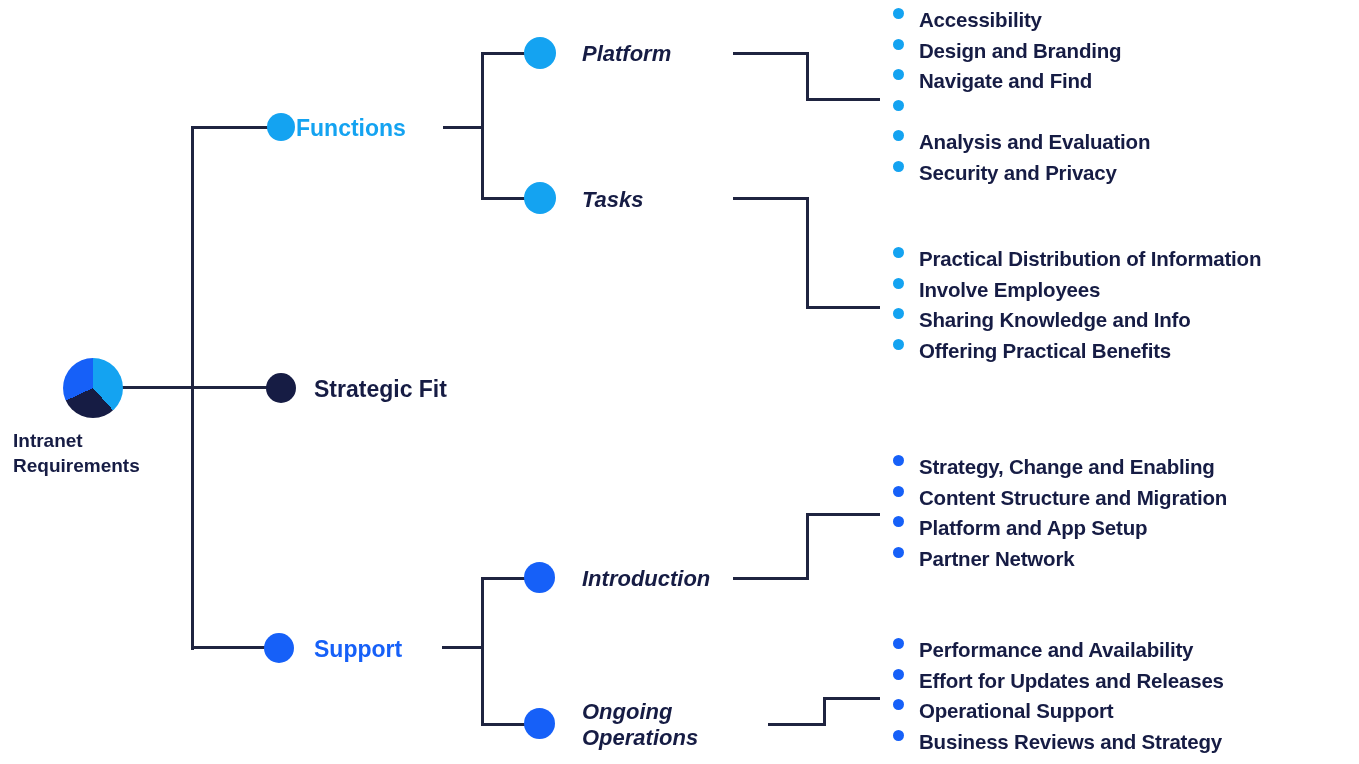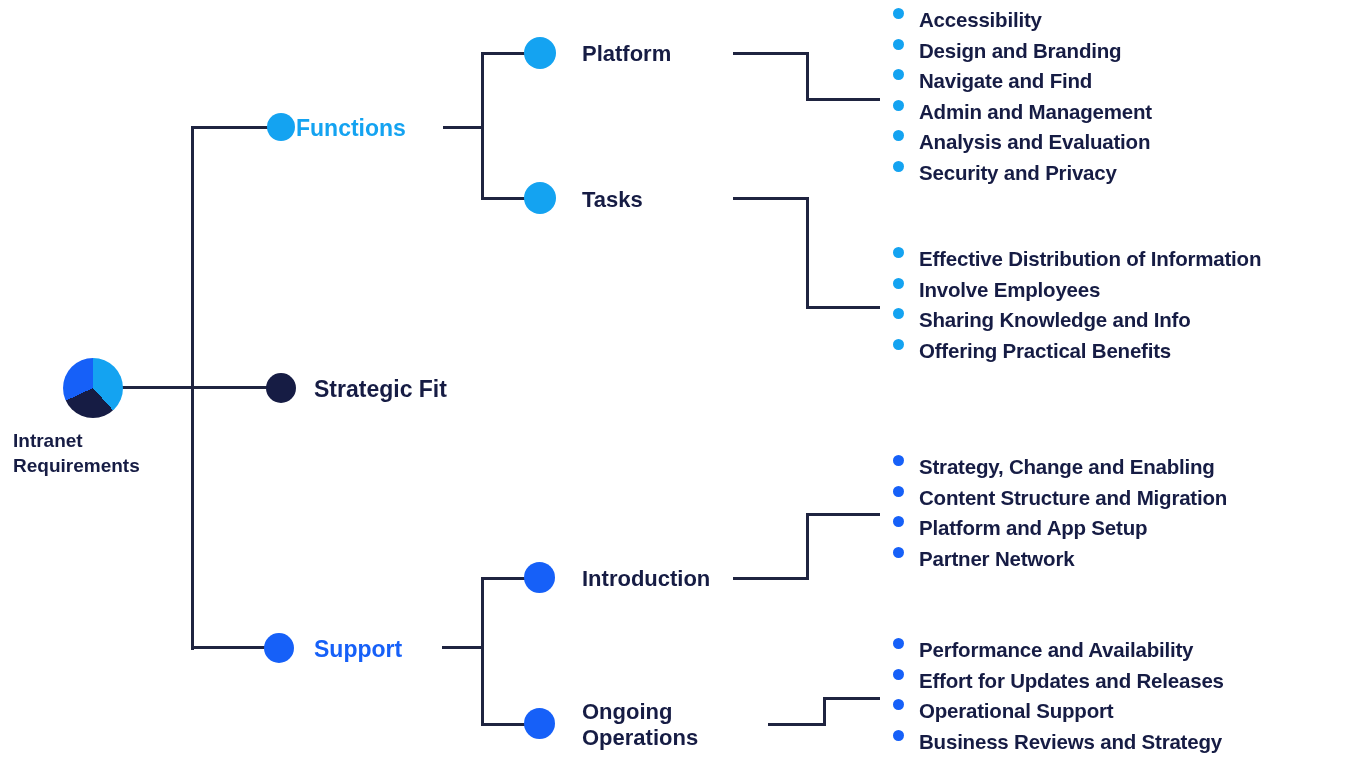--- a/index.html
+++ b/index.html
@@ -29,21 +29,21 @@
   .branch-label{
     position:absolute;transform:translateY(-50%);
     font-size:23px;font-weight:800;letter-spacing:0;white-space:nowrap;
   }
   .branch-label.light{color:var(--light-blue);}
   .branch-label.royal{color:var(--royal-blue);}
   .branch-label.navy{color:var(--navy);}
 
   .node-label{
     position:absolute;transform:translateY(-50%);
-    font-size:22px;font-weight:700;color:var(--navy);white-space:nowrap;line-height:26px;
+    font-size:22px;font-weight:700;color:var(--navy);white-space:nowrap;line-height:26px;font-style:italic;
   }
 
   .root-label{
     position:absolute;left:13px;top:428px;width:162px;text-align:left;
     font-size:19px;font-weight:800;color:var(--navy);line-height:25px;
   }
 
   ul.leaf-list{position:absolute;left:893px;list-style:none;}
   ul.leaf-list li{display:flex;align-items:flex-start;height:30.5px;white-space:nowrap;}
   ul.leaf-list .bullet{width:11px;height:11px;border-radius:50%;flex:0 0 11px;margin-right:15px;}
@@ -132,36 +132,35 @@
     <li>
         <span class="bullet"></span>
         <span class="item-text">Design and Branding</span>
       </li>
     <li>
         <span class="bullet"></span>
         <span class="item-text">Navigate and Find</span>
       </li>
     <li>
         <span class="bullet"></span>
-        <span class="item-text">Admin and Management</span>
       </li>
     <li>
         <span class="bullet"></span>
         <span class="item-text">Analysis and Evaluation</span>
       </li>
     <li>
         <span class="bullet"></span>
         <span class="item-text">Security and Privacy</span>
       </li>
   </ul>
 
   <ul class="leaf-list light" id="list-tasks">
     <li>
         <span class="bullet"></span>
-        <span class="item-text">Effective Distribution of Information</span>
+        <span class="item-text">Practical Distribution of Information</span>
       </li>
     <li>
         <span class="bullet"></span>
         <span class="item-text">Involve Employees</span>
       </li>
     <li>
         <span class="bullet"></span>
         <span class="item-text">Sharing Knowledge and Info</span>
       </li>
     <li>

